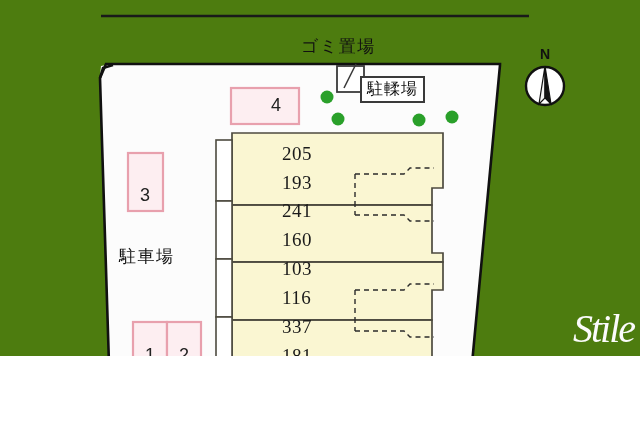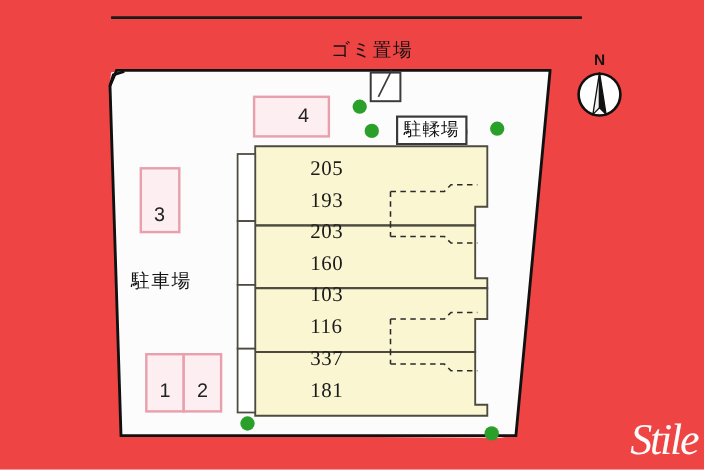--- a/index.html
+++ b/index.html
@@ -3,22 +3,22 @@
 <meta charset="utf-8">
 <style>
   html, body {
     margin: 0;
     padding: 0;
     background: #ffffff;
   }
   #canvas {
     position: relative;
     width: 640px;
-    height: 427px;
-    background: #ef4444;
+    height: 356px;
+    background: #4d7c0f;
     font-family: "Liberation Sans", sans-serif;
     overflow: hidden;
   }
   #svg-root {
     position: absolute;
     left: 0;
     top: 0;
     width: 640px;
     height: 427px;
   }
@@ -146,33 +146,33 @@
     <circle cx="447" cy="394" r="6.5" fill="#2aa02a"></circle>
 
     <circle cx="545" cy="86" r="19" fill="#ffffff" stroke="#111111" stroke-width="2.4"></circle>
     <polygon points="545,66 539,104 545,98" fill="#f2f2f2" stroke="#111111" stroke-width="1.2"></polygon>
     <polygon points="545,66 551,104 545,98" fill="#111111" stroke="#111111" stroke-width="1.2"></polygon>
 
   </svg>
 
   <div class="label-abs jp-label" style="left:301px; top:38px;">ゴミ置場</div>
 
-  <div class="boxed-label" style="left:360px; top:76px;margin-top:29px;">駐輮場</div>
+  <div class="boxed-label" style="left:360px; top:76px;">駐輮場</div>
 
   <div class="label-abs jp-label" style="left:119px; top:248px;">駐車場</div>
 
   <div class="label-abs park-num" style="left:271px; top:96px;">4</div>
   <div class="label-abs park-num" style="left:140px; top:186px;">3</div>
   <div class="label-abs park-num" style="left:145px; top:346px;">1</div>
   <div class="label-abs park-num" style="left:179px; top:346px;">2</div>
 
   <div class="label-abs room-num" style="left:282px; top:144px;text-align:right;">205</div>
   <div class="label-abs room-num" style="left:282px; top:173px;">193</div>
 
-  <div class="label-abs room-num" style="left:282px; top:201px;">203</div>
+  <div class="label-abs room-num" style="left:282px; top:201px;">241</div>
   <div class="label-abs room-num" style="left:282px; top:230px;">160</div>
 
   <div class="label-abs room-num" style="left:282px; top:259px;">103</div>
   <div class="label-abs room-num" style="left:282px; top:288px;">116</div>
 
   <div class="label-abs room-num" style="left:282px; top:317px;">337</div>
   <div class="label-abs room-num" style="left:282px; top:346px;">181</div>
 
   <div class="compass-n" style="left:540px; top:46px;">N</div>
 

